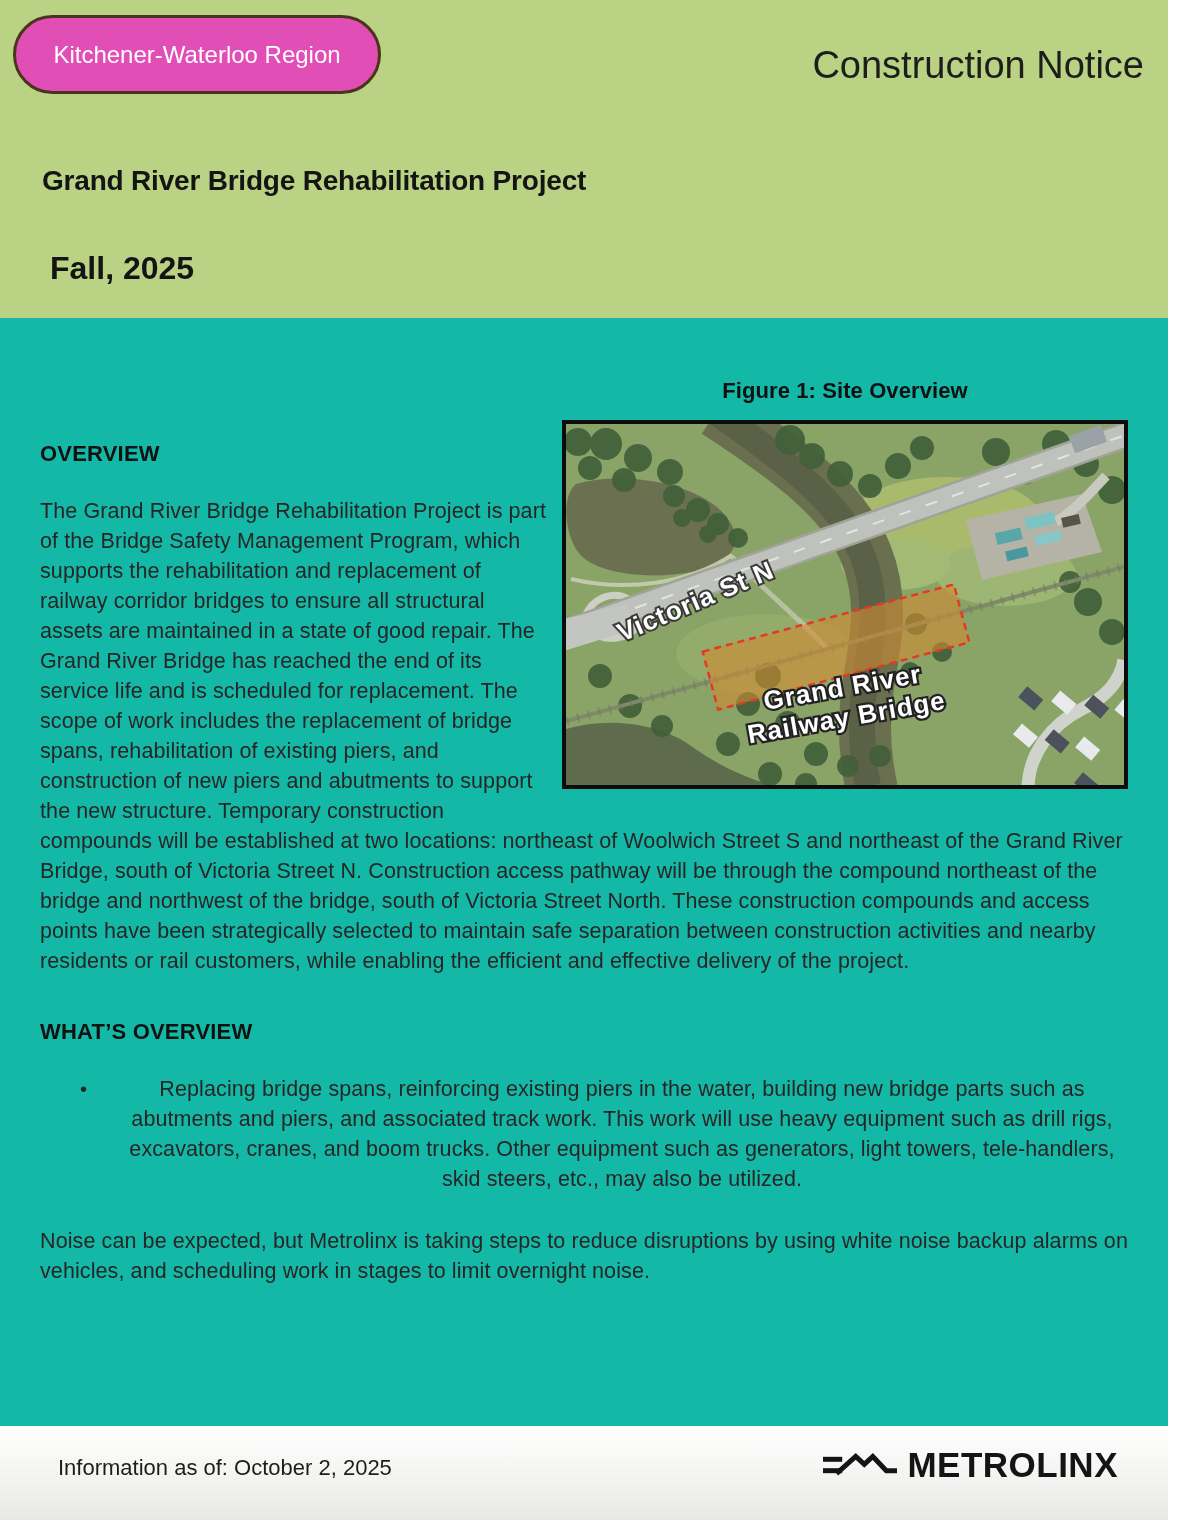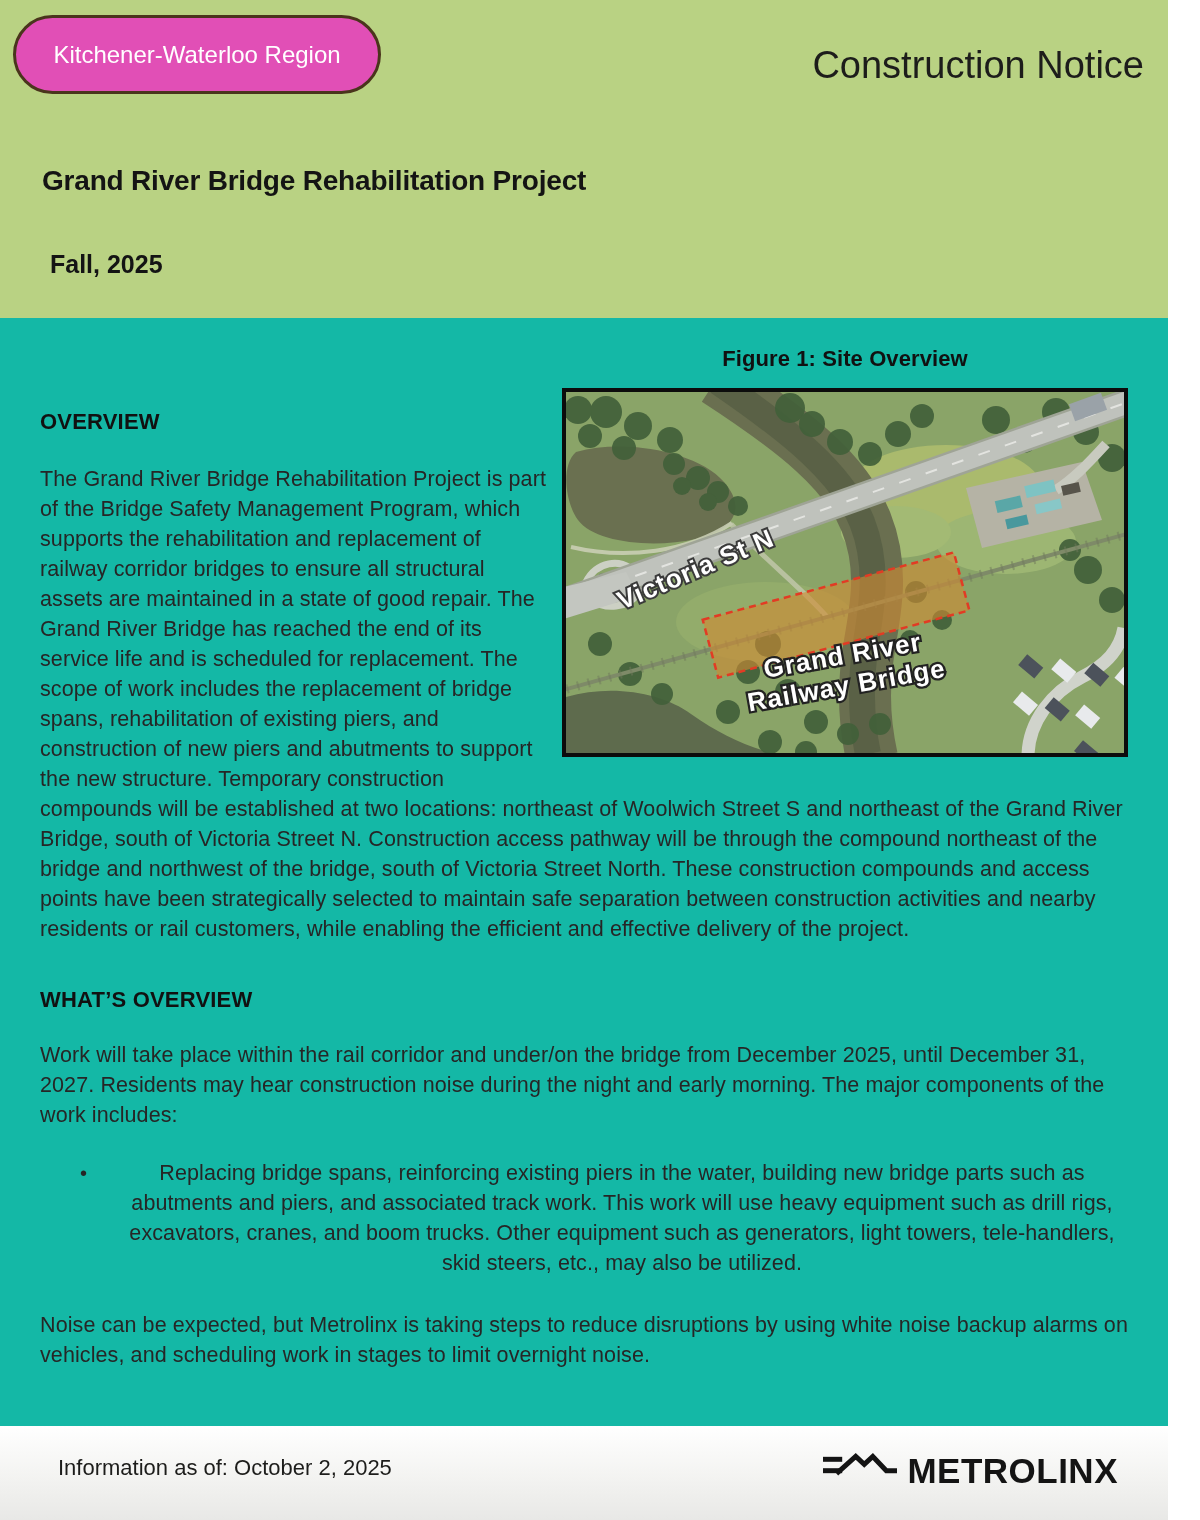--- a/index.html
+++ b/index.html
@@ -43,30 +43,31 @@
     margin: 0;
     font-size: 28px;
     font-weight: 700;
     color: #141414;
     letter-spacing: -0.2px;
   }
   .date-line {
     position: absolute;
     left: 50px; top: 250px;
     margin: 0;
-    font-size: 25px;
+    font-size: 32px;
     font-weight: 700;
     color: #141414;
   }
   
   .content {
     padding: 26px 40px 0 40px;
     font-size: 21.5px;
     line-height: 30px;
     letter-spacing: 0.1px;
+    margin-top: 32px;
   }
   figure.site-figure {
     float: right;
     width: 566px;
     margin: 0 0 14px 12px;
   }
   figcaption {
     font-size: 22px;
     font-weight: 700;
     color: #111;
@@ -107,21 +108,21 @@
     left: 0; right: 0; bottom: 0;
     height: 94px;
     display: flex;
     align-items: center;
     justify-content: space-between;
     padding: 0 50px 10px 58px;
     background: linear-gradient(180deg, #ffffff 0%, #f3f3f1 55%, #e8e8e6 100%);
     font-size: 22px;
     color: #1d1d1b;
   }
-  .logo { display: flex; align-items: flex-end; gap: 10px; }
+  .logo { display: flex; align-items: flex-start; gap: 10px; }
   .logo-text {
     font-size: 35px;
     font-weight: 800;
     letter-spacing: 0.5px;
     color: #141414;
   }
 </style>
 </head>
 <body>
 
@@ -245,21 +246,20 @@
           <text transform="translate(278 272) rotate(-10)" text-anchor="middle" font-family="Liberation Sans, sans-serif" font-size="26" font-weight="700" fill="#ffffff" stroke="#222222" stroke-width="4.5" paint-order="stroke" letter-spacing="1">Grand River</text>
           <text transform="translate(282 302) rotate(-10)" text-anchor="middle" font-family="Liberation Sans, sans-serif" font-size="26" font-weight="700" fill="#ffffff" stroke="#222222" stroke-width="4.5" paint-order="stroke" letter-spacing="1">Railway Bridge</text>
         </svg>
       </div>
     </figure>
 
     <h2 class="sec-heading">OVERVIEW</h2>
     <p class="para-overview">The Grand River Bridge Rehabilitation Project is part of the Bridge Safety Management Program, which supports the rehabilitation and replacement of railway corridor bridges to ensure all structural assets are maintained in a state of good repair. The Grand River Bridge has reached the end of its service life and is scheduled for replacement. The scope of work includes the replacement of bridge spans, rehabilitation of existing piers, and construction of new piers and abutments to support the new structure. Temporary construction compounds will be established at two locations: northeast of Woolwich Street S and northeast of the Grand River Bridge, south of Victoria Street N. Construction access pathway will be through the compound northeast of the bridge and northwest of the bridge, south of Victoria Street North. These construction compounds and access points have been strategically selected to maintain safe separation between construction activities and nearby residents or rail customers, while enabling the efficient and effective delivery of the project.</p>
 
     <h3 class="sec-heading">WHAT’S OVERVIEW</h3>
-    <p class="para-work">Work will take place within the rail corridor and under/on the bridge from December 2025, until December 31, 2027.  Residents may hear construction noise during the night and early morning. The major components of the work includes:</p>
 
     <ul class="work-list">
       <li>
         <span class="bullet-dot">•</span>
         <span class="bullet-text">Replacing bridge spans, reinforcing existing piers in the water, building new bridge parts such as abutments and piers, and associated track work.  This work will use heavy equipment such as drill rigs, excavators, cranes, and boom trucks. Other equipment such as generators, light towers, tele-handlers, skid steers, etc., may also be utilized.</span>
       </li>
     </ul>
 
     <p class="para-noise">Noise can be expected, but Metrolinx is taking steps to reduce disruptions by using white noise backup alarms on vehicles, and scheduling work in stages to limit overnight noise.</p>
   </div>

